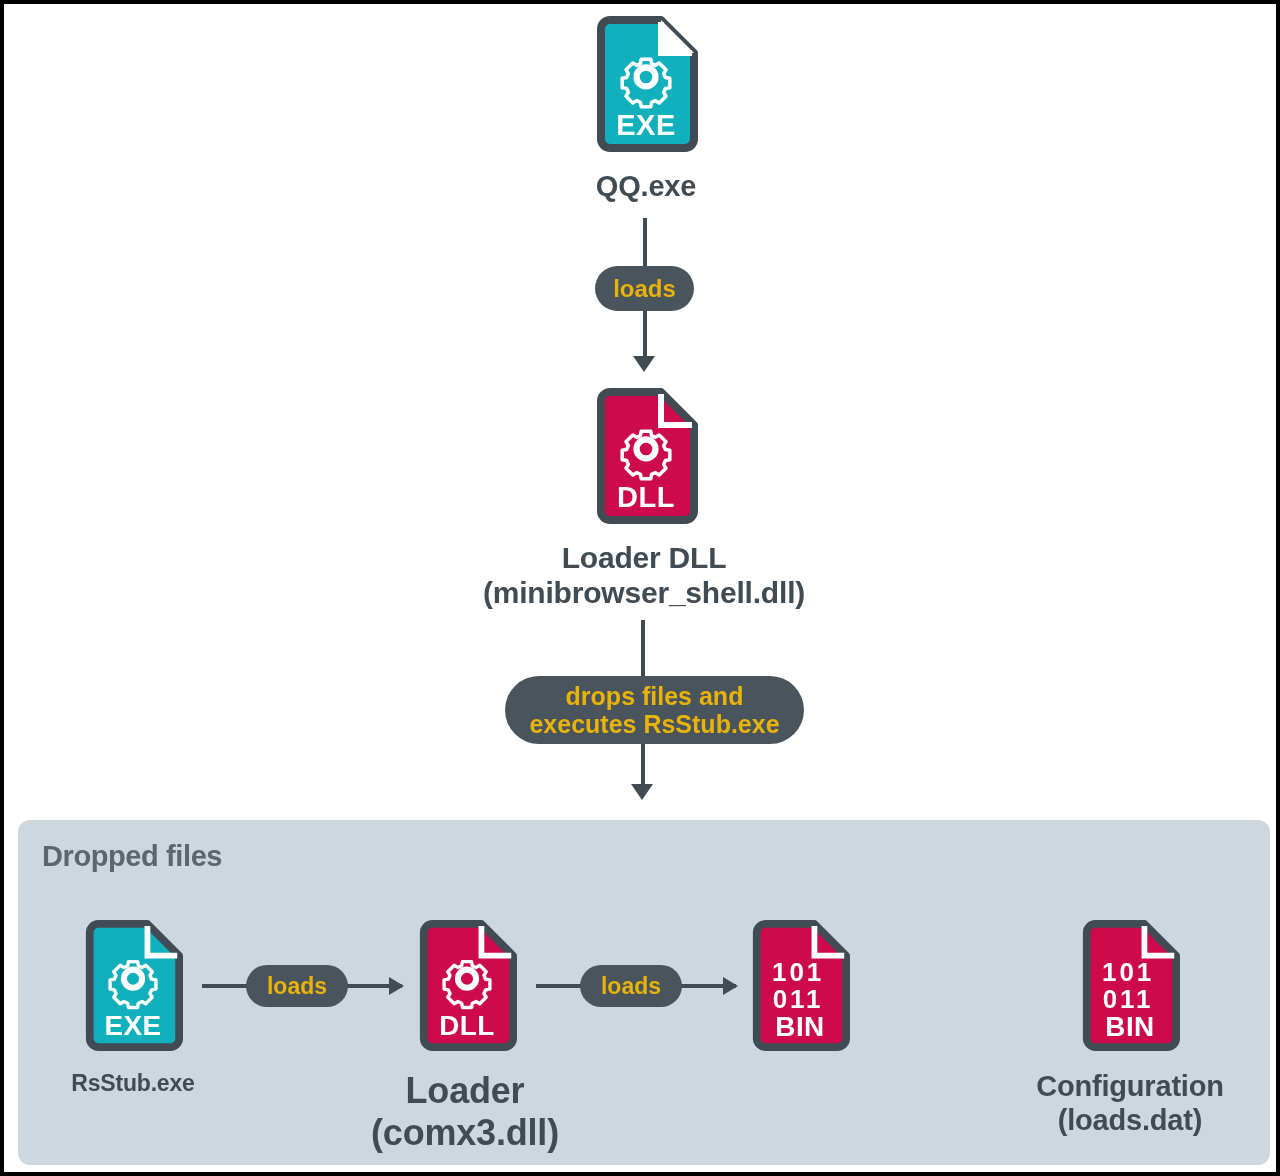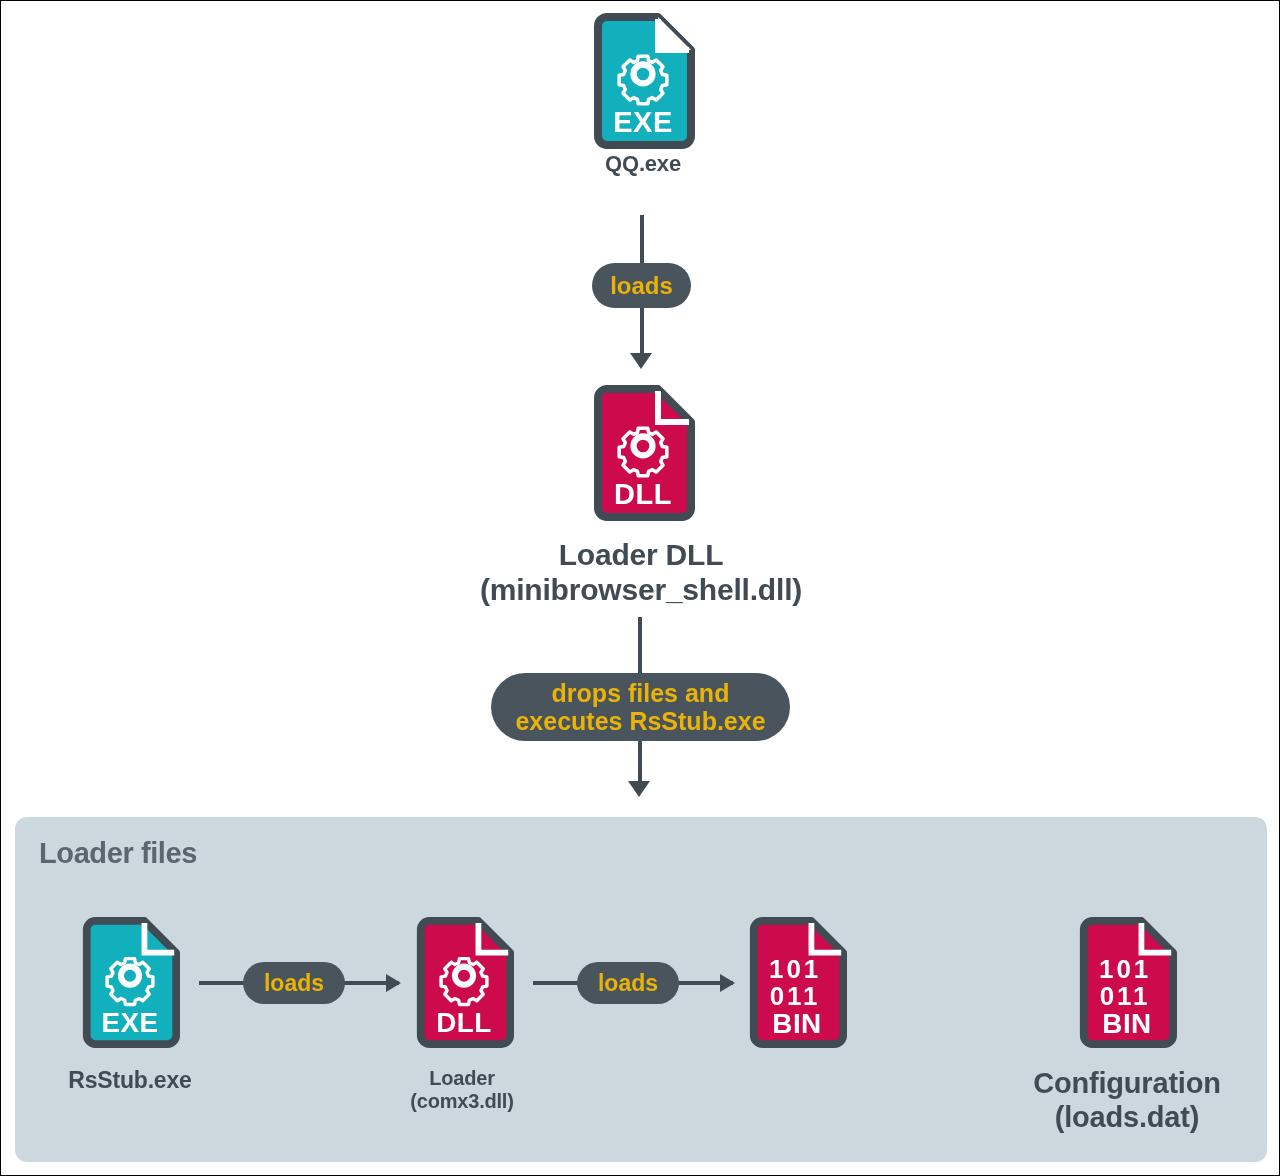--- a/index.html
+++ b/index.html
@@ -7,21 +7,21 @@
   body{
     width:1280px;height:1176px;
     background:#ffffff;
     font-family:"Liberation Sans", sans-serif;
     overflow:hidden;
   }
   #canvas{
     position:relative;
     width:1280px;height:1176px;
     box-sizing:border-box;
-    border:1px solid #000000;
+    border:4px solid #000000;
     background:#ffffff;
   }
 
   
   .file-icon{position:absolute;}
   .file-icon svg{display:block;}
 
   
   .node-label{
     position:absolute;
@@ -103,21 +103,21 @@
       <path d="M67 4 L67 37 L100 37" fill="#ffffff" stroke="#ffffff" stroke-width="0"></path>
       <path d="M67 6 L67 37 L98 37" fill="none" stroke="#ffffff" stroke-width="6"></path>
       <g transform="translate(52,62) scale(1.05)" fill="none" stroke="#ffffff" stroke-width="6" stroke-linejoin="round">
         <path d="M-8,-30 L8,-30 L9.5,-22.5 L16,-19.5 L22.5,-23.5 L34,-12 L30,-5.5 L33,1 L40.5,2.5 L40.5,18.5 L33,20 L30,26.5 L34,33 L22.5,44.5 L16,40.5 L9.5,43.5 L8,51 L-8,51 L-9.5,43.5 L-16,40.5 L-22.5,44.5 L-34,33 L-30,26.5 L-33,20 L-40.5,18.5 L-40.5,2.5 L-33,1 L-30,-5.5 L-34,-12 L-22.5,-23.5 L-16,-19.5 L-9.5,-22.5 Z" transform="scale(0.56) translate(0,-2)"></path>
         <circle cx="0" cy="-1" r="9"></circle>
       </g>
       <text x="52" y="119" text-anchor="middle" fill="#ffffff" font-family="Liberation Sans, sans-serif" font-size="29" font-weight="700" letter-spacing="0.5">EXE</text>
     </svg>
   </div>
 
-  <div class="node-label" style="left:492px;top:150px;width:300px;font-size:22px;">QQ.exe</div>
+  <div class="node-label" style="left:492px;top:166px;width:300px;font-size:29px;">QQ.exe</div>
 
   <div class="v-line" style="left:639px;top:214px;height:144px;"></div>
   <div class="v-arrowhead" style="left:629px;top:352px;"></div>
   <div class="pill" style="left:591px;top:262px;width:99px;height:45px;border-radius:23px;font-size:24px;">loads</div>
 
   <div class="file-icon" style="left:590px;top:384px;">
     <svg width="104" height="136" viewBox="0 0 104 136" aria-hidden="true">
       <path d="M7 13 A9 9 0 0 1 16 4 L67 4 L100 37 L100 123 A9 9 0 0 1 91 132 L16 132 A9 9 0 0 1 7 123 Z" fill="#cc0a4c" stroke="#414b54" stroke-width="8" stroke-linejoin="round"></path>
       <path d="M67 6 L67 37 L98 37" fill="none" stroke="#ffffff" stroke-width="6"></path>
       <g transform="translate(52,62) scale(1.05)" fill="none" stroke="#ffffff" stroke-width="6" stroke-linejoin="round">
@@ -126,25 +126,25 @@
       </g>
       <text x="52" y="119" text-anchor="middle" fill="#ffffff" font-family="Liberation Sans, sans-serif" font-size="29" font-weight="700" letter-spacing="0.5">DLL</text>
     </svg>
   </div>
 
   <div class="node-label" style="left:390px;top:537px;width:500px;font-size:30px;">Loader DLL
 (minibrowser_shell.dll)</div>
 
   <div class="v-line" style="left:637px;top:616px;height:172px;"></div>
   <div class="v-arrowhead" style="left:627px;top:780px;"></div>
-  <div class="pill" style="left:490px;top:672px;width:299px;height:68px;border-radius:34px;font-size:25px;">drops files and
+  <div class="pill" style="left:501px;top:672px;width:299px;height:68px;border-radius:34px;font-size:25px;">drops files and
 executes RsStub.exe</div>
 
   <div id="dropped-panel"></div>
-  <div id="dropped-title">Loader files</div>
+  <div id="dropped-title">Dropped files</div>
 
   <div class="file-icon" style="left:79px;top:916px;">
     <svg width="100" height="131" viewBox="0 0 104 136" aria-hidden="true">
       <path d="M7 13 A9 9 0 0 1 16 4 L67 4 L100 37 L100 123 A9 9 0 0 1 91 132 L16 132 A9 9 0 0 1 7 123 Z" fill="#12b0bd" stroke="#414b54" stroke-width="8" stroke-linejoin="round"></path>
       <path d="M67 6 L67 37 L98 37" fill="none" stroke="#ffffff" stroke-width="6"></path>
       <g transform="translate(52,62) scale(1.05)" fill="none" stroke="#ffffff" stroke-width="6" stroke-linejoin="round">
         <path d="M-8,-30 L8,-30 L9.5,-22.5 L16,-19.5 L22.5,-23.5 L34,-12 L30,-5.5 L33,1 L40.5,2.5 L40.5,18.5 L33,20 L30,26.5 L34,33 L22.5,44.5 L16,40.5 L9.5,43.5 L8,51 L-8,51 L-9.5,43.5 L-16,40.5 L-22.5,44.5 L-34,33 L-30,26.5 L-33,20 L-40.5,18.5 L-40.5,2.5 L-33,1 L-30,-5.5 L-34,-12 L-22.5,-23.5 L-16,-19.5 L-9.5,-22.5 Z" transform="scale(0.56) translate(0,-2)"></path>
         <circle cx="0" cy="-1" r="9"></circle>
       </g>
       <text x="52" y="119" text-anchor="middle" fill="#ffffff" font-family="Liberation Sans, sans-serif" font-size="29" font-weight="700" letter-spacing="0.5">EXE</text>
@@ -160,21 +160,21 @@
     <svg width="100" height="131" viewBox="0 0 104 136" aria-hidden="true">
       <path d="M7 13 A9 9 0 0 1 16 4 L67 4 L100 37 L100 123 A9 9 0 0 1 91 132 L16 132 A9 9 0 0 1 7 123 Z" fill="#cc0a4c" stroke="#414b54" stroke-width="8" stroke-linejoin="round"></path>
       <path d="M67 6 L67 37 L98 37" fill="none" stroke="#ffffff" stroke-width="6"></path>
       <g transform="translate(52,62) scale(1.05)" fill="none" stroke="#ffffff" stroke-width="6" stroke-linejoin="round">
         <path d="M-8,-30 L8,-30 L9.5,-22.5 L16,-19.5 L22.5,-23.5 L34,-12 L30,-5.5 L33,1 L40.5,2.5 L40.5,18.5 L33,20 L30,26.5 L34,33 L22.5,44.5 L16,40.5 L9.5,43.5 L8,51 L-8,51 L-9.5,43.5 L-16,40.5 L-22.5,44.5 L-34,33 L-30,26.5 L-33,20 L-40.5,18.5 L-40.5,2.5 L-33,1 L-30,-5.5 L-34,-12 L-22.5,-23.5 L-16,-19.5 L-9.5,-22.5 Z" transform="scale(0.56) translate(0,-2)"></path>
         <circle cx="0" cy="-1" r="9"></circle>
       </g>
       <text x="52" y="119" text-anchor="middle" fill="#ffffff" font-family="Liberation Sans, sans-serif" font-size="29" font-weight="700" letter-spacing="0.5">DLL</text>
     </svg>
   </div>
-  <div class="node-label" style="left:336px;top:1066px;width:250px;font-size:20px;">Loader
+  <div class="node-label" style="left:336px;top:1066px;width:250px;font-size:36px;">Loader
 (comx3.dll)</div>
 
   <div class="h-line" style="left:532px;top:980px;width:200px;"></div>
   <div class="h-arrowhead" style="left:719px;top:973px;"></div>
   <div class="pill" style="left:576px;top:961px;width:102px;height:42px;border-radius:21px;font-size:23px;">loads</div>
 
   <div class="file-icon" style="left:746px;top:916px;">
     <svg width="100" height="131" viewBox="0 0 104 136" aria-hidden="true">
       <path d="M7 13 A9 9 0 0 1 16 4 L67 4 L100 37 L100 123 A9 9 0 0 1 91 132 L16 132 A9 9 0 0 1 7 123 Z" fill="#cc0a4c" stroke="#414b54" stroke-width="8" stroke-linejoin="round"></path>
       <path d="M67 6 L67 37 L98 37" fill="none" stroke="#ffffff" stroke-width="6"></path>

